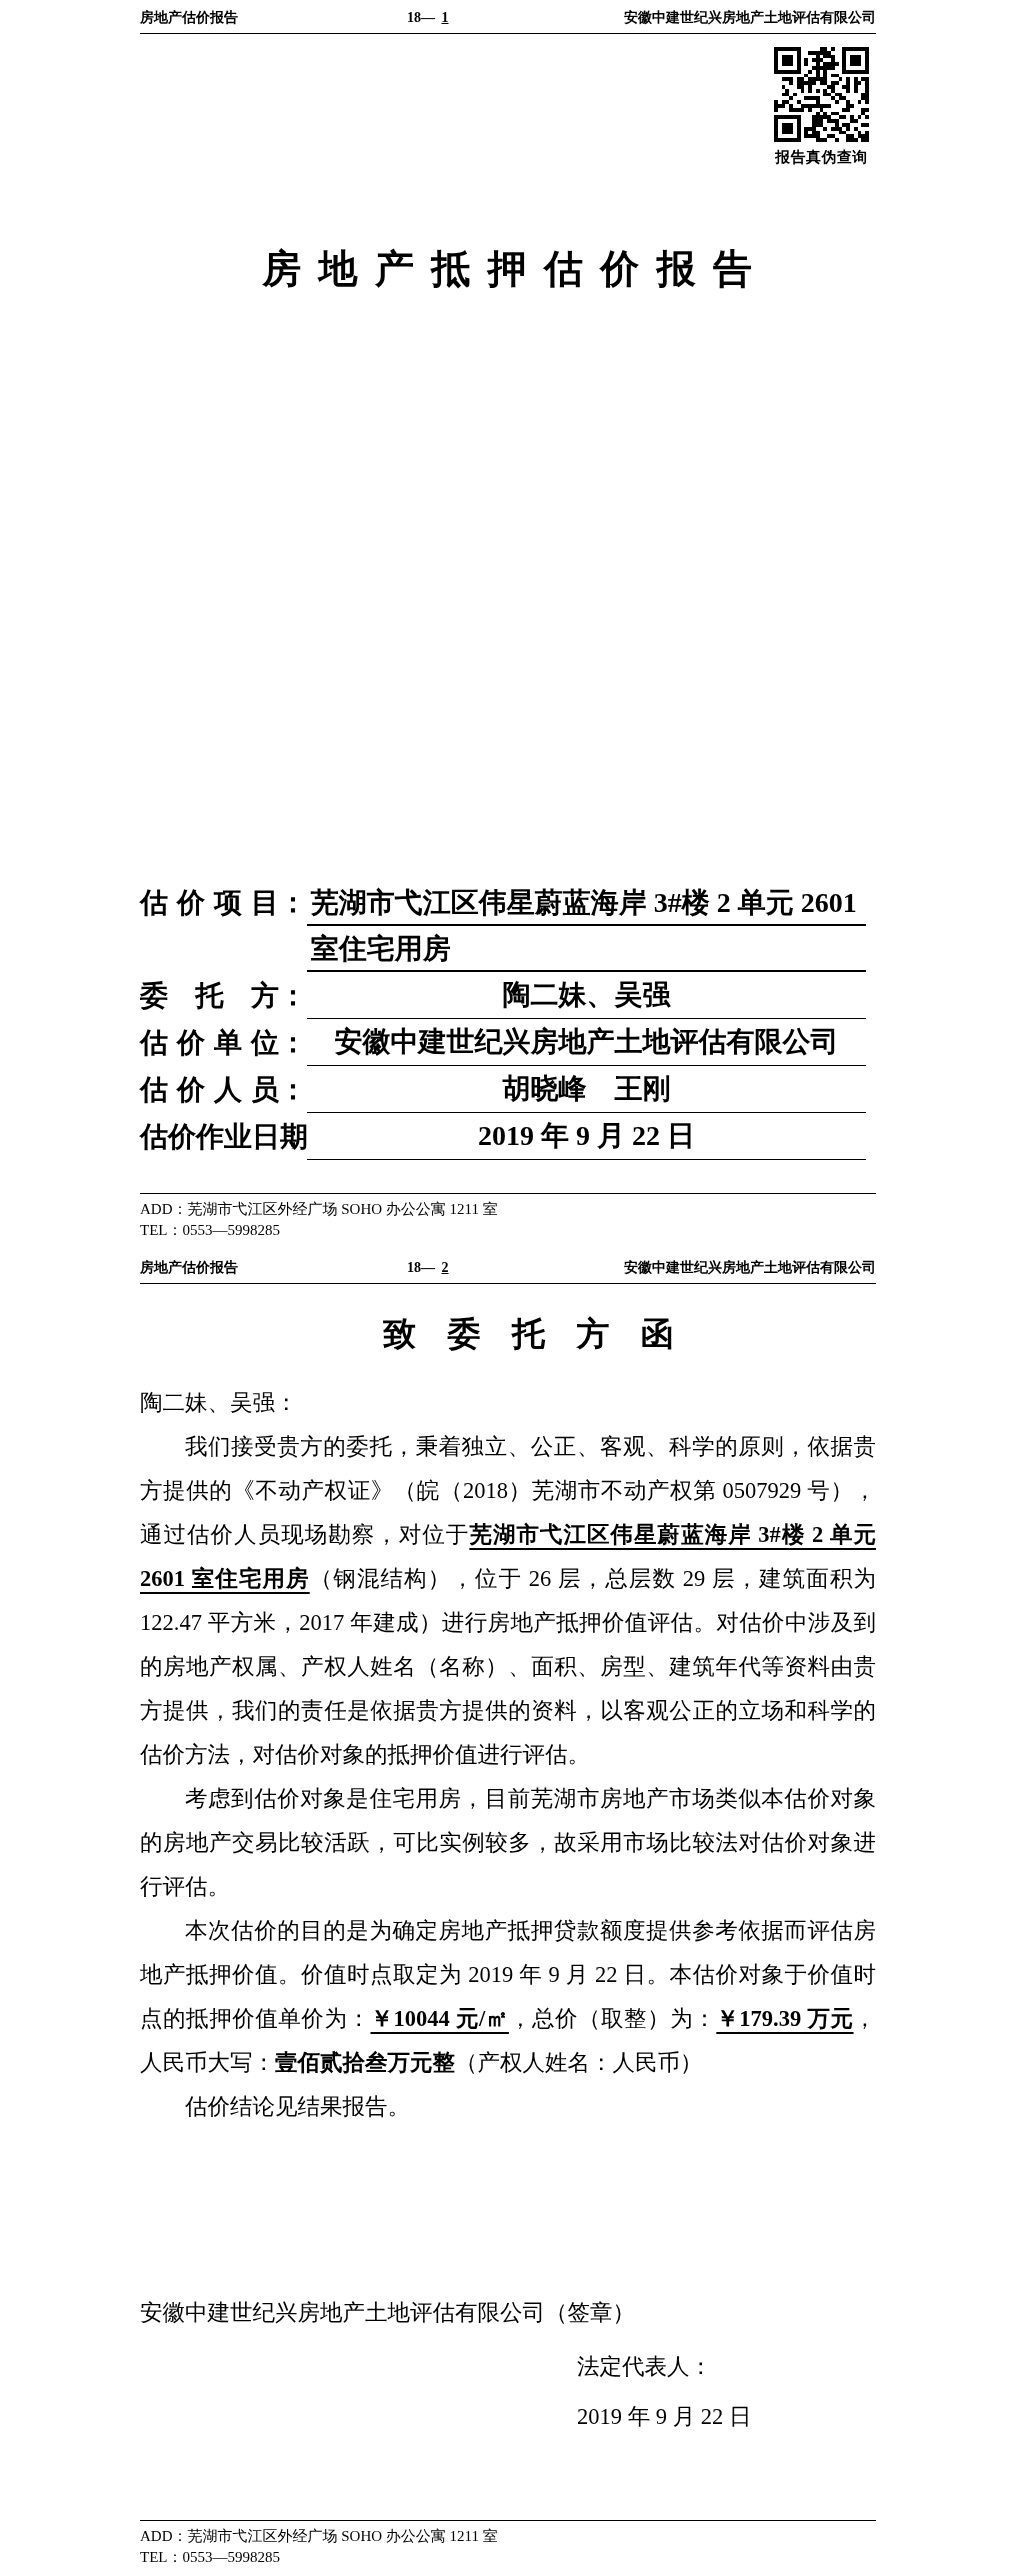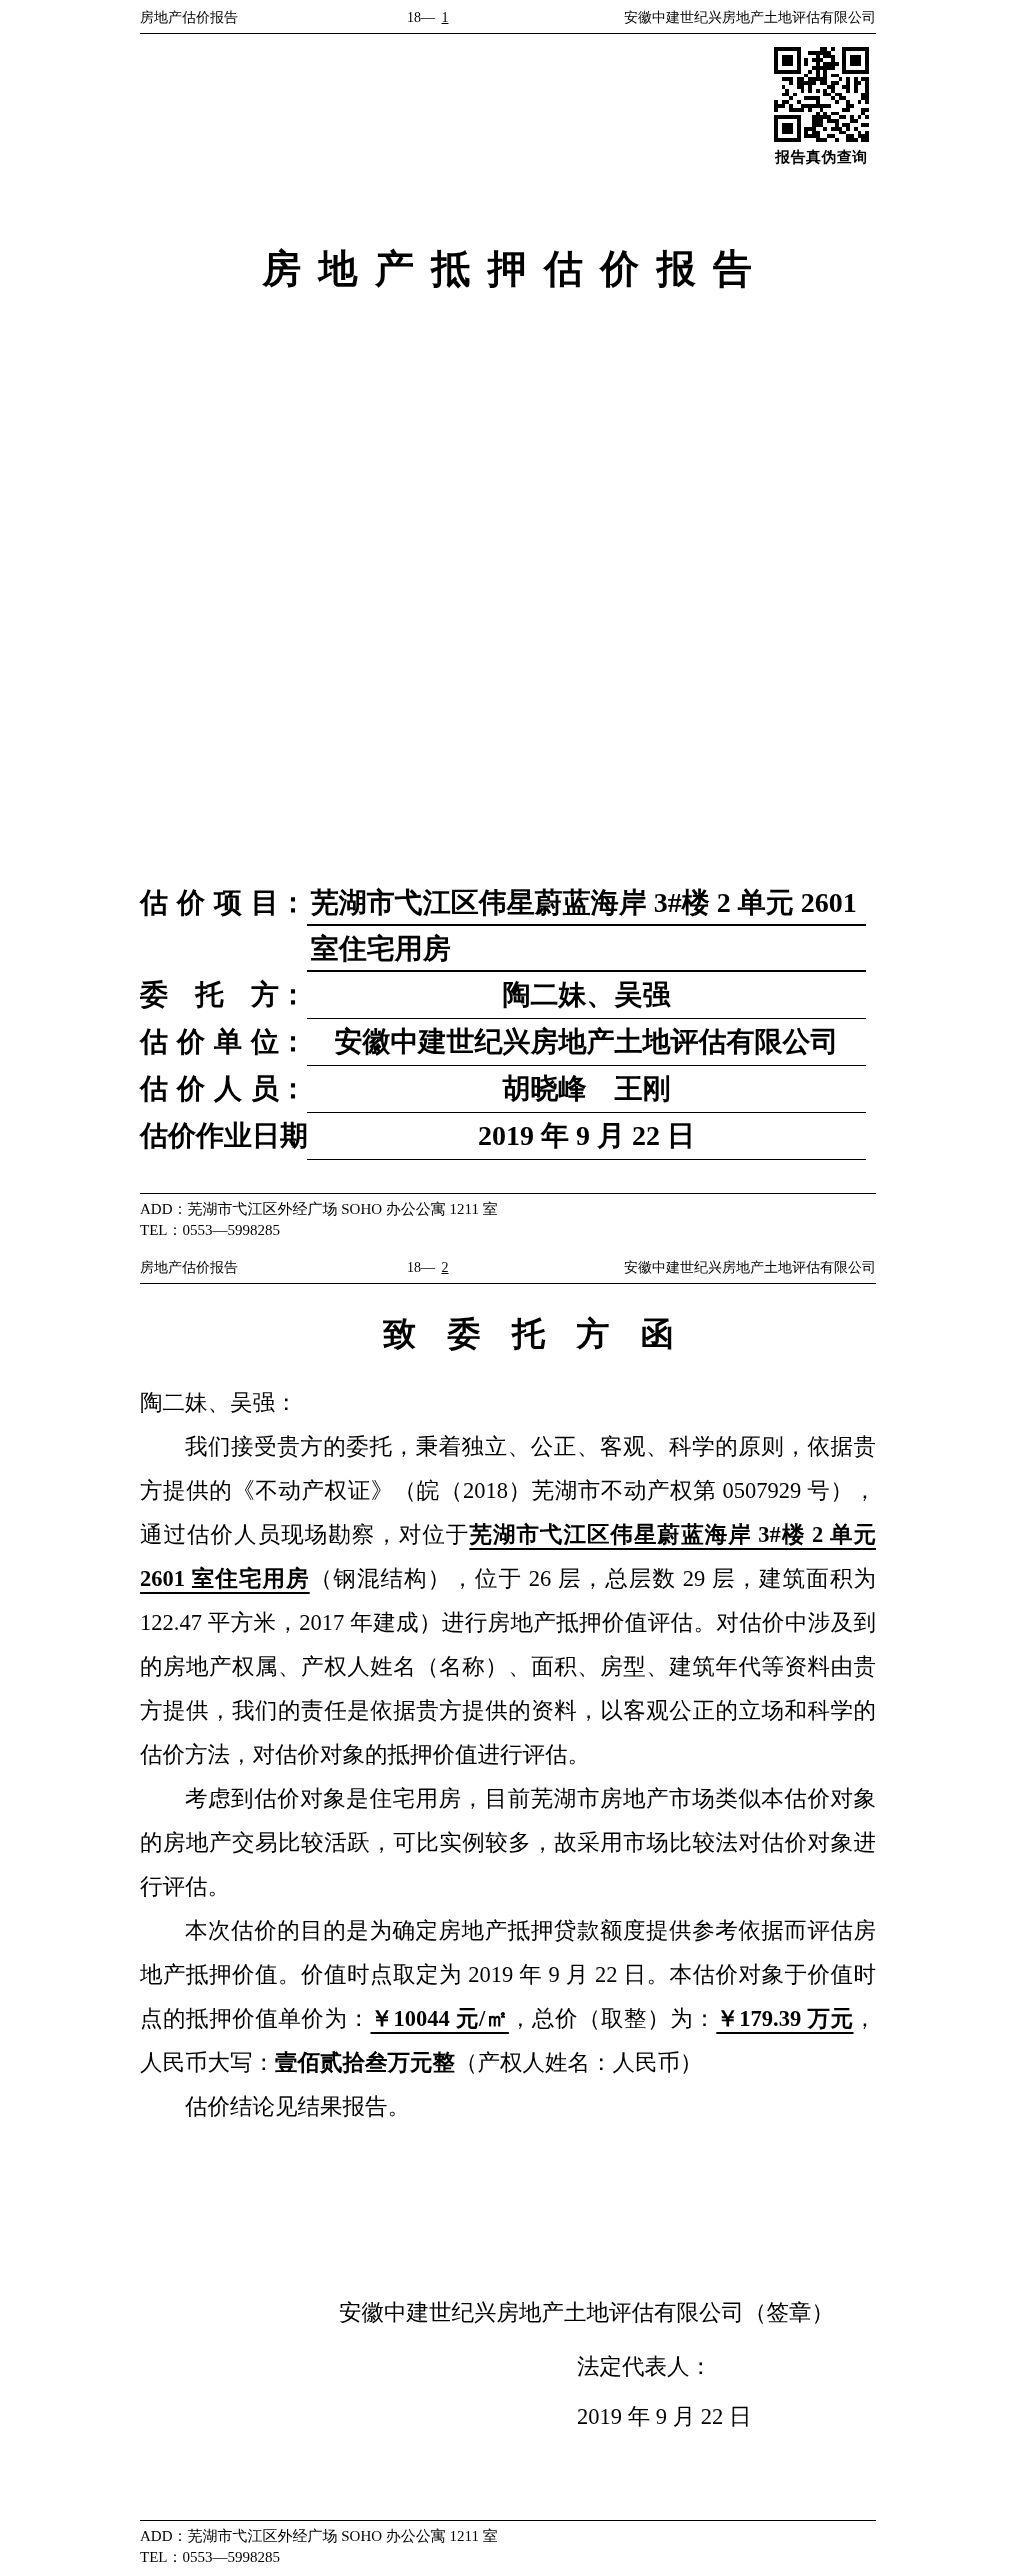--- a/index.html
+++ b/index.html
@@ -11,21 +11,21 @@
   }
   .page { position:relative; width:1018px; background:#fff; overflow:hidden; }
   .page1 { height:1250px; }
   .page2 { height:1326px; }
 
   
   .page-header {
     position:absolute; top:10.3px; left:140px; right:142px;
     display:flex; justify-content:space-between; align-items:baseline;
     font-size:14px; line-height:16.7px;
-    border-bottom:1.3px solid #000; padding-bottom:6.4px;
+    border-bottom:1.3px solid #000; padding-bottom:6.4px;font-weight:bold;
   }
   .page-num { text-decoration:underline; padding:0 6.4px; }
 
   
   .qr-wrap { position:absolute; top:47px; right:148px; width:97px; text-align:center; }
   .qr-svg { width:95px; height:95px; display:block; margin:0 auto; }
   .qr-caption { margin-top:6.4px; font-size:14.8px; font-weight:bold; letter-spacing:0.6px; white-space:nowrap; }
 
   
   .doc-title {
@@ -33,21 +33,21 @@
     text-align:center; font-size:39px; font-weight:bold; letter-spacing:3.8px;
     white-space:pre;
   }
   .report-no {
     position:absolute; top:357px; left:0; right:0;
     text-align:center; font-size:21px; font-weight:bold; letter-spacing:1.3px;
   }
 
   
   .fields { position:absolute; top:880px; left:140px; right:152px; font-size:28px; font-weight:bold; }
-  .frow { display:flex; align-items:flex-start; }
+  .frow { display:flex; align-items:center; }
   .frow .lbl { white-space:nowrap; line-height:46px; }
   .lbl-text { display:inline-block; width:139px; text-align:justify; text-align-last:justify; }
   .frow .val {
     flex:1; text-align:center; line-height:46px;
     border-bottom:1.9px solid #000; white-space:pre;
     padding:0 2.6px; min-width:0;
   }
   .frow.project { align-items:flex-start; }
   .frow.project .val {
     border-bottom:none; text-align:left; white-space:normal;
@@ -74,21 +74,21 @@
   .letter-body {
     position:absolute; top:131px; left:140px; right:142px;
     font-size:22.5px; line-height:44px;
   }
   .salutation { text-align:left; }
   .para { text-indent:45px; text-align:justify; }
   .b  { font-weight:bold; }
   .bu { font-weight:bold; text-decoration:underline; text-decoration-thickness:1.9px; text-underline-offset:5.8px; }
 
   .sign-block { margin-top:162px; }
-  .sign-company { margin-left:199px; }
+  .sign-company { }
   .sign-rep  { margin-left:437px; margin-top:9.6px; }
   .sign-date { margin-left:437px; margin-top:6.4px; }
 </style>
 </head>
 <body>
 
 <div class="page page1">
 
   <div class="page-header">
     <span>房地产估价报告</span>

